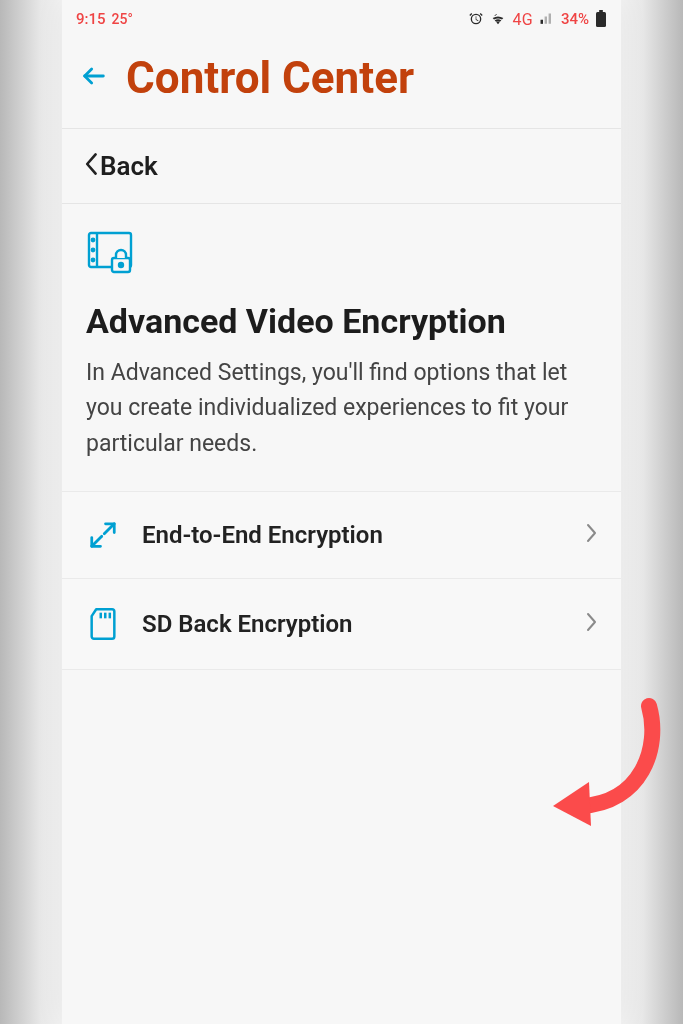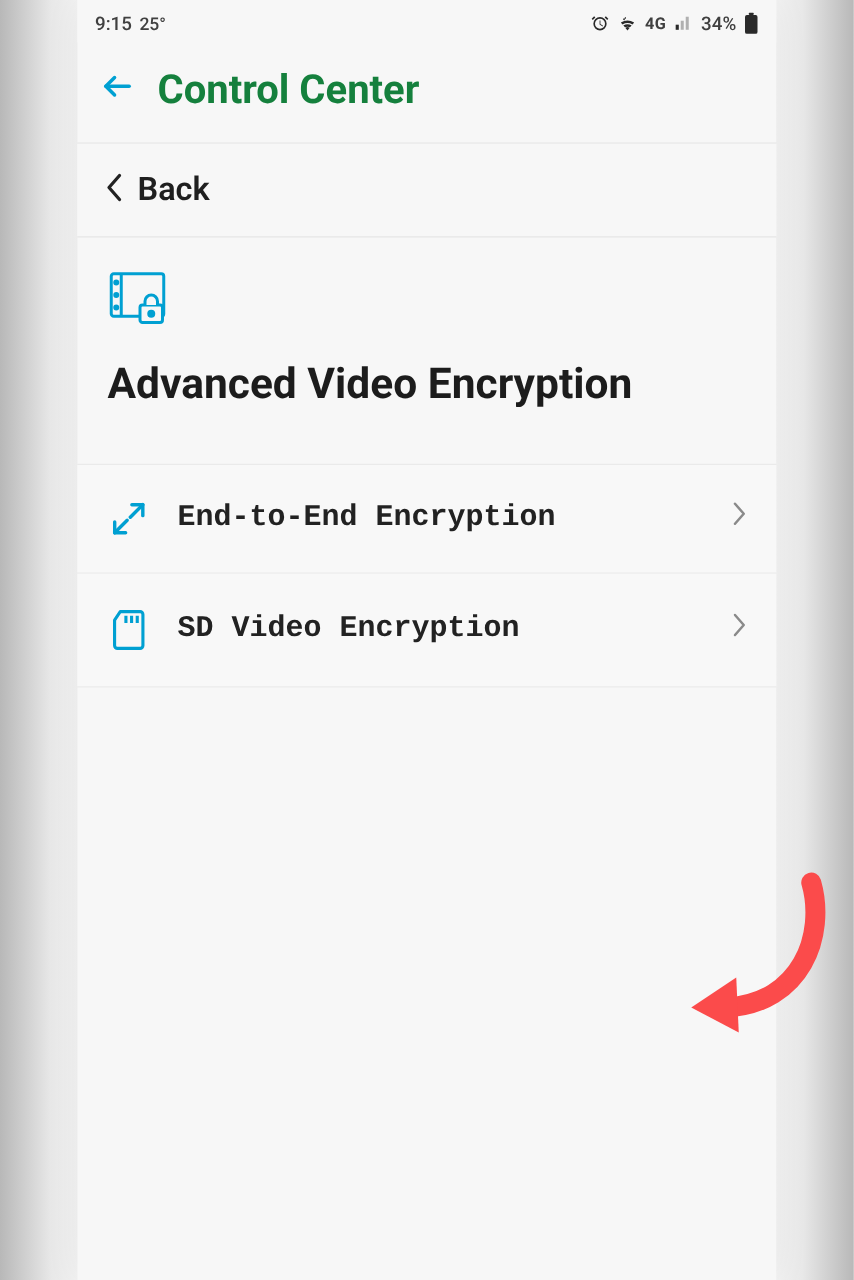--- a/index.html
+++ b/index.html
@@ -13,42 +13,41 @@
   .phone {
     position:absolute;
     left:62px; right:62px; top:0; bottom:0;
     background:#f7f7f7;
     box-shadow: 0 0 30px rgba(0,0,0,.05);
   }
   
   .status {
     height:30px;
     display:flex; align-items:center;
-    font-size:15px; font-weight:500; color:#404040;
+    font-size:15px; font-weight:500; color:#ef4444;
     padding:4px 14px 0 14px;
     background:#f7f7f7;
   }
   .status .left { display:flex; align-items:baseline; gap:6px;}
   .status .left .temp { font-size:14px; }
   .status .right { margin-left:auto; display:flex; align-items:center; gap:6px;}
   .status svg { display:block; }
   
   .header {
     display:flex; align-items:center;
     padding:18px 18px 24px 18px;
     gap:18px;
   }
   .header .back-arrow { color:#00a0d2; }
-  .header .title { font-size:32px; font-weight:700; color:#15803d; }
+  .header .title { font-size:44px; font-weight:700; color:#c2410c; }
   .divider { height:1px; background:rgba(0,0,0,0.07);}
   
   .backrow {
     display:flex; align-items:center;
     padding:22px 22px;
-    gap:10px;
     background:#f7f7f7;
   }
   .backrow .chev { font-size:26px; color:#222; line-height:1;}
   .backrow .label { font-size:26px; font-weight:600; color:#1f1f1f; }
   
   .hero {
     padding:26px 24px 30px 24px;
   }
   .hero .icon { color:#00a0d2; margin-bottom:20px;}
   .hero h1 {
@@ -59,21 +58,20 @@
   .hero p {
     margin:0;
     font-size:23px; color:#444; line-height:1.55;
   }
   
   .row {
     display:flex; align-items:center;
     padding:28px 24px;
     gap:22px;
     background:#f8f8f8;
-    font-family:Liberation Mono, monospace;
   }
   .row .icon { color:#00a0d2; width:34px; display:flex; justify-content:center;}
   .row .label { font-size:24px; font-weight:600; color:#222; flex:1;}
   .row .chev { color:#8a8a8a; font-size:22px;}
   .thin-div { height:1px; background:rgba(0,0,0,0.05);}
   
   .annot {
     position:absolute;
     right:12px;
     top:688px;
@@ -95,21 +93,21 @@
         <svg width="16" height="16" viewBox="0 0 24 24" fill="#2a2a2a">
             <path d="M12 4a8 8 0 108 8 8 8 0 00-8-8zm0 14a6 6 0 116-6 6 6 0 01-6 6zM5 3L2 6l1.4 1.4L6.4 4.4 5 3zm14 0l-1.4 1.4 3 3L22 6l-3-3zM12.5 8h-1v5l3.7 2.2.5-.9-3.2-1.9z"></path>
           </svg>
       </span>
       <span>
         <svg width="16" height="14" viewBox="0 0 24 20" fill="#2a2a2a">
             <path d="M12 18l2.5-3a4 4 0 00-5 0L12 18zm-5-6l2 2.3a7 7 0 016 0L17 12a10 10 0 00-10 0zM4 8.5l2 2.3a13 13 0 0112 0l2-2.3a16 16 0 00-16 0z"></path>
             <path d="M7 4l1.5 1.5M10 2.5L8.5 4" stroke="#2a2a2a" stroke-width="1.3" fill="none"></path>
           </svg>
       </span>
-      <span style="font-size:13px;font-weight:700;letter-spacing:.3px">4G</span>
+      <span style="font-size:16px;font-weight:400;letter-spacing:.3px">4G</span>
       <span>
         <svg width="16" height="14" viewBox="0 0 20 16" fill="#2a2a2a">
             <path d="M2 14h3V9H2zm5 0h3V5H7zm5 0h3V1h-3z" fill-opacity="0.35"></path>
             <path d="M2 14h3V9H2z"></path>
           </svg>
       </span>
       <span>34%</span>
       <span>
         <svg width="12" height="18" viewBox="0 0 12 18" fill="#2a2a2a">
             <rect x="1" y="2" width="10" height="15" rx="1.5"></rect>
@@ -151,20 +149,21 @@
         <circle cx="7" cy="20" r="1.2" fill="#00a0d2"></circle>
         <circle cx="7" cy="30" r="1.2" fill="#00a0d2"></circle>
         <g transform="translate(26,22)">
           <rect x="0" y="6" width="18" height="14" rx="2" fill="#f7f7f7"></rect>
           <path d="M4 6V3a5 5 0 0110 0v3" fill="#f7f7f7"></path>
           <circle cx="9" cy="13" r="2" fill="#00a0d2"></circle>
         </g>
       </svg>
     </div>
     <h1>Advanced Video Encryption</h1>
+    <p>In Advanced Settings, you'll find options that let you create individualized experiences to fit your particular needs.</p>
   </div>
 
   <div class="thin-div"></div>
 
   <div class="row">
     <span class="icon">
       <svg width="30" height="30" viewBox="0 0 24 24" fill="none" stroke="#00a0d2" stroke-width="2.2" stroke-linecap="round" stroke-linejoin="round">
         <path d="M14 3h7v7"></path>
           <path d="M21 3l-8 8"></path>
         <path d="M10 21H3v-7"></path>
@@ -183,21 +182,21 @@
 
   <div class="row">
     <span class="icon">
       <svg width="28" height="34" viewBox="0 0 24 30" fill="none" stroke="#00a0d2" stroke-width="2.2" stroke-linejoin="round">
         <path d="M6 2h14a2 2 0 012 2v22a2 2 0 01-2 2H4a2 2 0 01-2-2V8l4-6z"></path>
         <line x1="10" y1="5" x2="10" y2="10"></line>
         <line x1="14" y1="5" x2="14" y2="10"></line>
         <line x1="18" y1="5" x2="18" y2="10"></line>
       </svg>
     </span>
-    <span class="label">SD Video Encryption</span>
+    <span class="label">SD Back Encryption</span>
     <span class="chev">
       <svg width="12" height="20" viewBox="0 0 12 20" fill="none" stroke="#8a8a8a" stroke-width="2" stroke-linecap="round" stroke-linejoin="round">
           <path d="M3 2l7 8-7 8"></path>
         </svg>
     </span>
   </div>
 
   <div class="thin-div"></div>
 </div>
 

